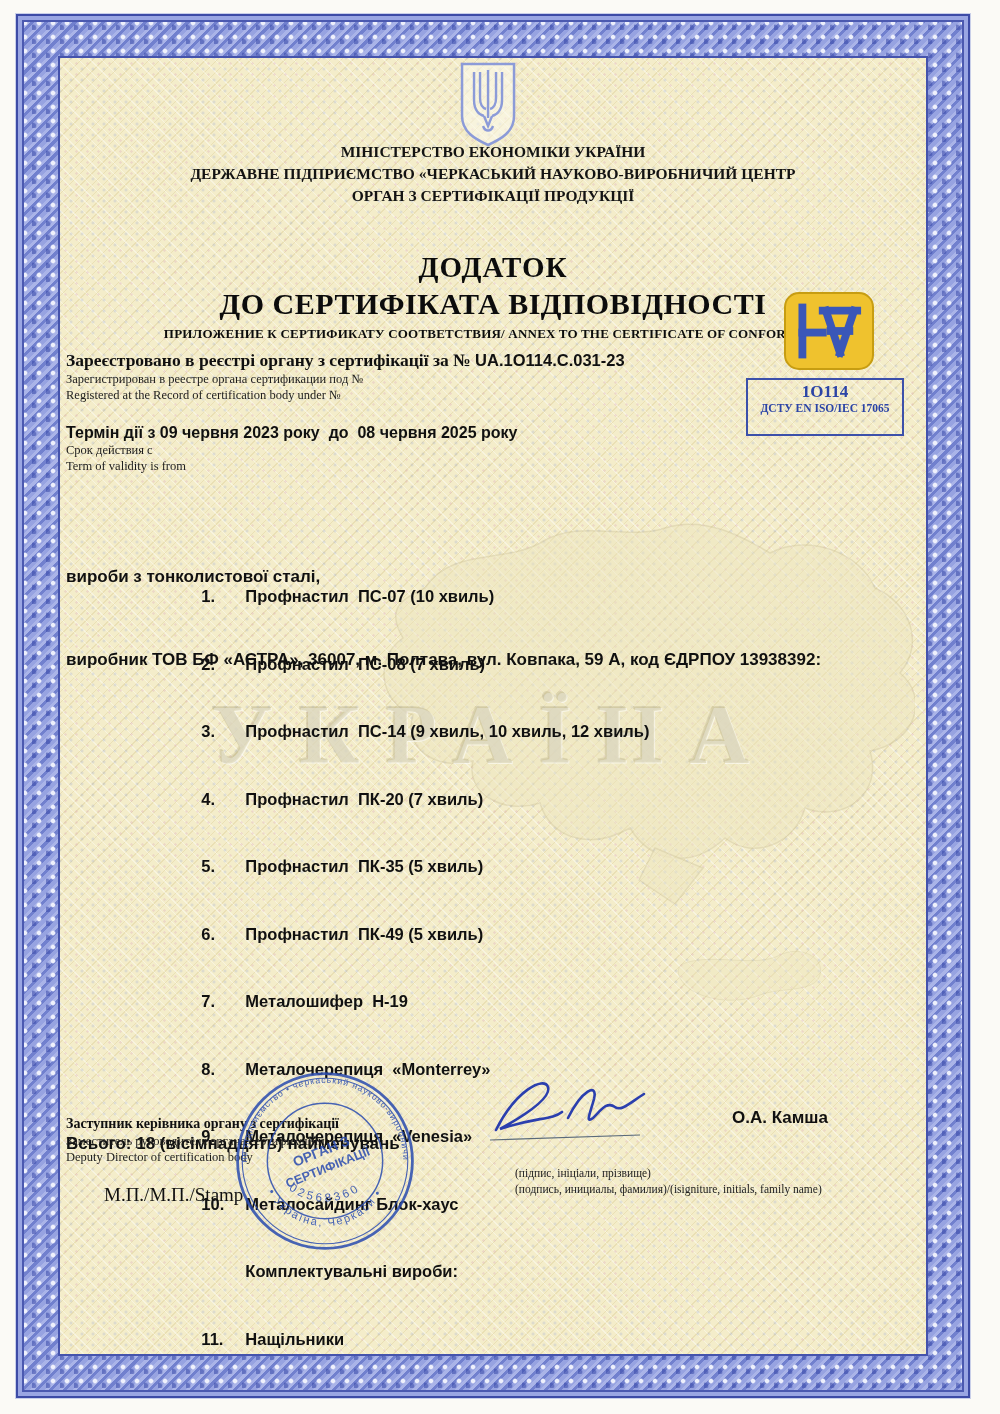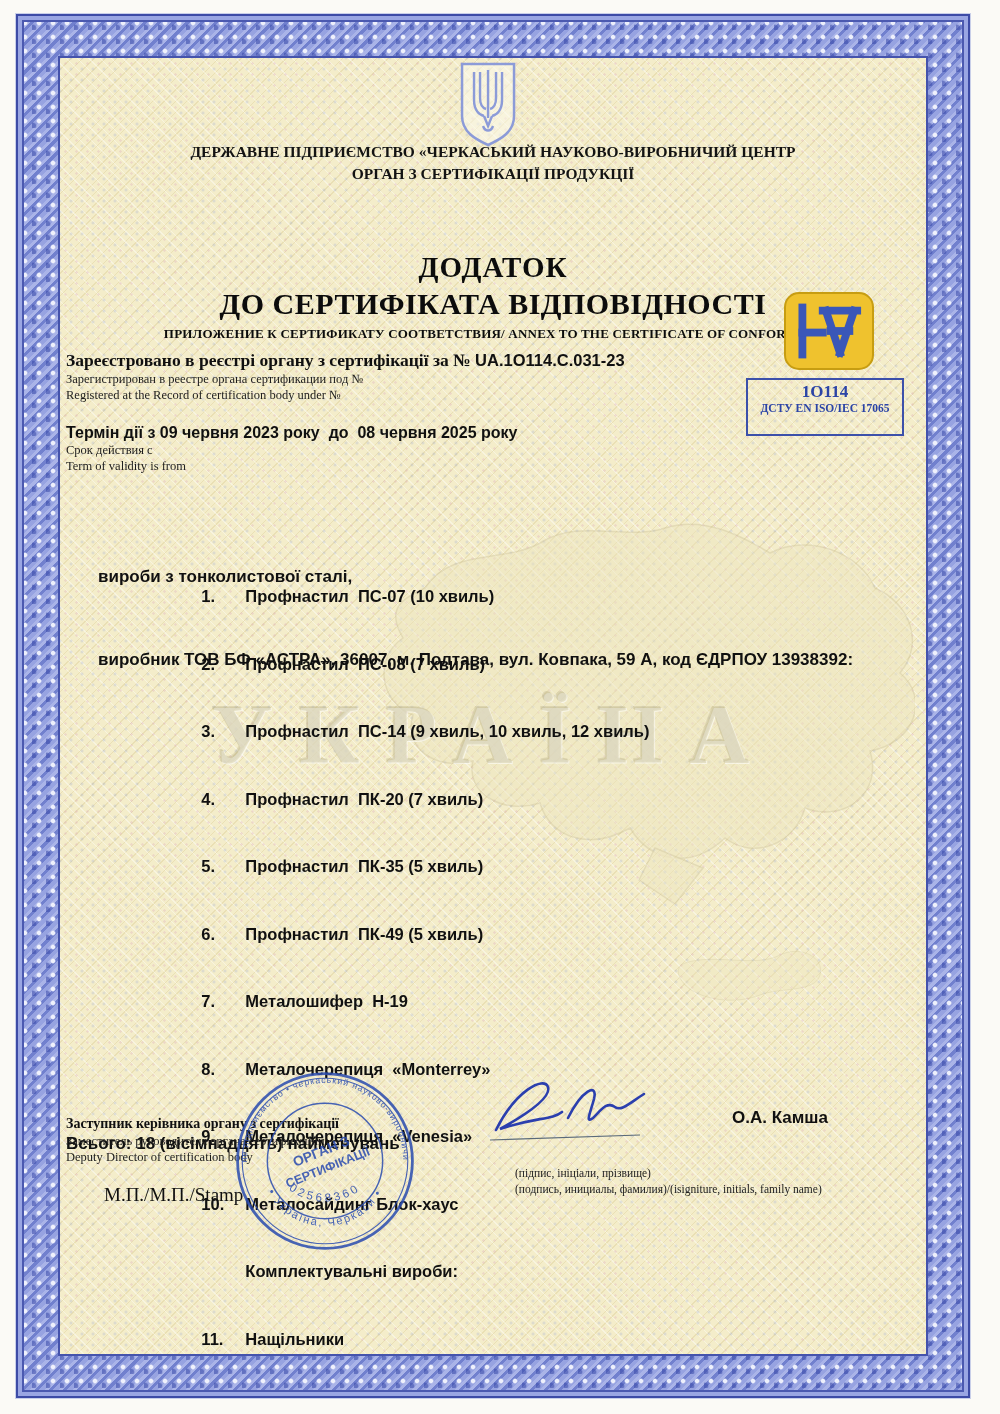--- a/index.html
+++ b/index.html
@@ -40,21 +40,21 @@
   .reg{position:absolute;top:292px;left:6px;}
   .reg-main{font-weight:bold;font-size:17.5px;}
   .reg-num{font-family:"Liberation Sans","DejaVu Sans",sans-serif;font-weight:bold;font-size:16.5px;}
   .sub{font-size:12.5px;line-height:1.3;color:#1c1c1c;}
   .accr-logo{position:absolute;top:234px;left:724px;width:86px;height:74px;background:#efc22e;border:2px solid #c79d12;border-radius:15px;display:flex;align-items:center;justify-content:center;}
   .accr-box{position:absolute;top:320px;left:686px;width:158px;height:58px;border:2px solid #3c50aa;box-sizing:border-box;text-align:center;color:#2b44a6;}
   .accr-code{font-weight:bold;font-size:17px;line-height:1.2;margin-top:2px;}
   .accr-std{font-weight:bold;font-size:11.5px;line-height:1.1;}
   .validity{position:absolute;top:366px;left:6px;}
   .validity-main{font-family:"Liberation Sans","DejaVu Sans",sans-serif;font-weight:bold;font-size:16px;white-space:pre-wrap;}
-  .manufacturer{position:absolute;top:450px;left:6px;font-family:"Liberation Sans","DejaVu Sans",sans-serif;font-weight:bold;font-size:17px;line-height:1.62;white-space:pre-wrap;margin-left:32px;}
+  .manufacturer{position:absolute;top:450px;left:6px;font-family:"Liberation Sans","DejaVu Sans",sans-serif;font-weight:bold;font-size:17px;line-height:1.62;white-space:pre-wrap;}
   .list{position:absolute;top:508px;left:68px;font-family:"Liberation Sans","DejaVu Sans",sans-serif;font-weight:bold;font-size:16.5px;}
   .item-row{line-height:20px;margin-bottom:7.5px;white-space:pre-wrap;}
   .item-num{display:inline-block;width:44px;}
   .total{position:absolute;top:1032px;left:6px;font-family:"Liberation Sans","DejaVu Sans",sans-serif;font-weight:bold;font-size:17px;margin-top:44px;}
   .signoff{position:absolute;top:1058px;left:6px;}
   .signoff-title{font-weight:bold;font-size:14px;margin-bottom:1px;}
   .mp{position:absolute;top:1126px;left:44px;font-size:19px;}
   .name{position:absolute;top:1050px;left:672px;font-family:"Liberation Sans","DejaVu Sans",sans-serif;font-weight:bold;font-size:17px;}
   .name-subs{position:absolute;top:1108px;left:455px;width:410px;text-align:left;font-size:11.5px;line-height:1.35;color:#222;}
   .stamp{position:absolute;top:1010px;left:172px;z-index:3;opacity:.85;}
@@ -84,20 +84,21 @@
               <path d="M23,12 V38 C23,45 26,48 29,49"></path>
               <path d="M45,12 V40 C45,50 40,55 35,56"></path>
               <path d="M39,12 V38 C39,45 36,48 33,49"></path>
               <path d="M31,10 V58"></path>
               <path d="M27,56 L31,66 L35,56"></path>
               <path d="M26,66 C28,72 34,72 36,66"></path>
             </g>
           </svg>
 
           <div class="org">
+            <div>МІНІСТЕРСТВО ЕКОНОМІКИ УКРАЇНИ</div>
             <div>ДЕРЖАВНЕ ПІДПРИЄМСТВО «ЧЕРКАСЬКИЙ НАУКОВО-ВИРОБНИЧИЙ ЦЕНТР</div>
             <div>ОРГАН З СЕРТИФІКАЦІЇ ПРОДУКЦІЇ</div>
           </div>
 
           <div class="titles">
             <div class="t1">ДОДАТОК</div>
             <div class="t2">ДО СЕРТИФІКАТА ВІДПОВІДНОСТІ</div>
             <div class="t3">ПРИЛОЖЕНИЕ К СЕРТИФИКАТУ СООТВЕТСТВИЯ/ ANNEX TO THE CERTIFICATE OF CONFORMITY</div>
           </div>
 

